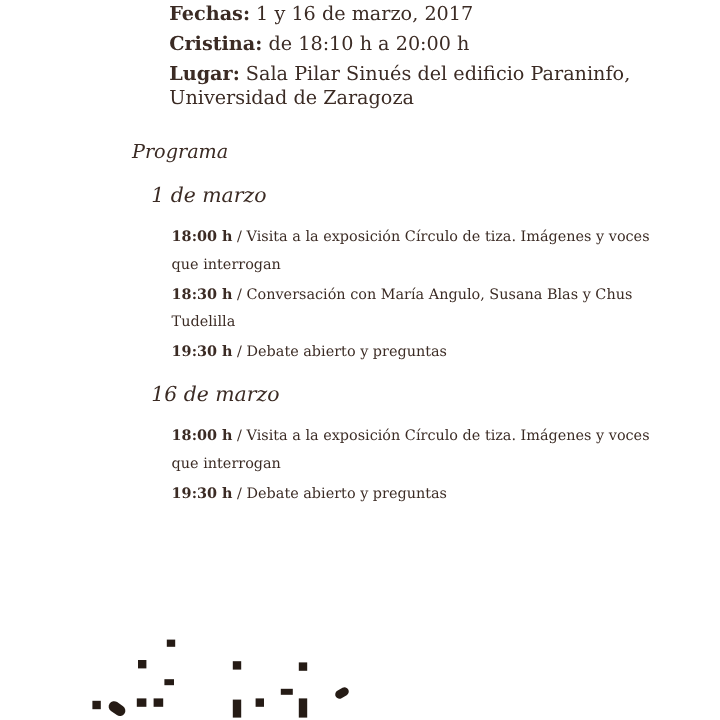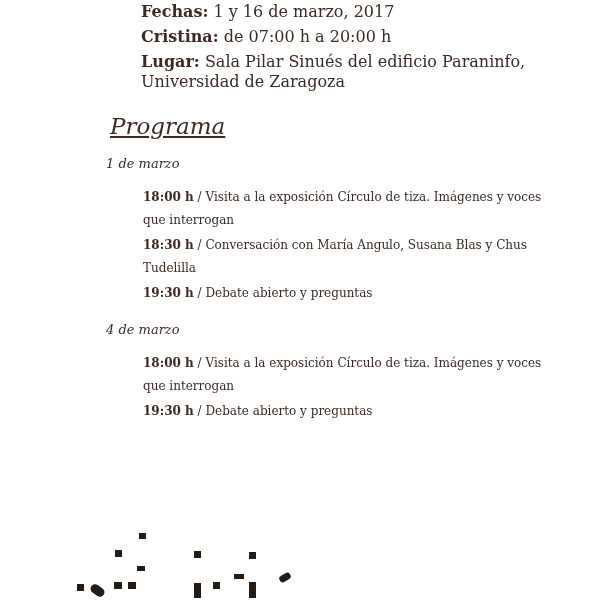--- a/index.html
+++ b/index.html
@@ -31,31 +31,30 @@
     line-height: 20px;
   }
   .field { margin: 0 0 5px 0; }
   .field-label { font-weight: bold; }
 
   
   .program-title {
     position: absolute;
     left: 100px;
     top: 114px;
-    font-size: 23px;
+    font-size: 16px;
     font-style: italic;
     line-height: 25px;
-    text-decoration: underline;
   }
 
   
   .session-date {
     position: absolute;
-    left: 96px;
-    font-size: 13px;
+    left: 116px;
+    font-size: 17px;
     font-style: italic;
     line-height: 19px;
   }
   .session-date.s1 { top: 154px; }
   .session-date.s2 { top: 320px; }
 
   
   .events {
     position: absolute;
     left: 133px;
@@ -79,21 +78,21 @@
 
 <div class="page">
 
   <div class="details">
     <div class="field">
       <span class="field-label">Fechas:</span>
       <span class="field-value">1 y 16 de marzo, 2017</span>
     </div>
     <div class="field">
       <span class="field-label">Cristina:</span>
-      <span class="field-value">de 07:00 h a 20:00 h</span>
+      <span class="field-value">de 18:10 h a 20:00 h</span>
     </div>
     <div class="field">
       <span class="field-label">Lugar:</span>
       <span class="field-value">Sala Pilar Sinués del edificio Paraninfo, Universidad de Zaragoza</span>
     </div>
   </div>
 
   <div class="program-title">Programa</div>
 
   <div class="session-date s1">1 de marzo</div>
@@ -108,21 +107,21 @@
       <span class="event-sep">/</span>
       <span class="event-desc">Conversación con María Angulo, Susana Blas y Chus Tudelilla</span>
     </p>
     <p class="event">
       <span class="event-time">19:30 h</span>
       <span class="event-sep">/</span>
       <span class="event-desc">Debate abierto y preguntas</span>
     </p>
   </div>
 
-  <div class="session-date s2">4 de marzo</div>
+  <div class="session-date s2">16 de marzo</div>
   <div class="events s2">
     <p class="event">
       <span class="event-time">18:00 h</span>
       <span class="event-sep">/</span>
       <span class="event-desc">Visita a la exposición Círculo de tiza. Imágenes y voces que interrogan</span>
     </p>
     <p class="event">
       <span class="event-time">19:30 h</span>
       <span class="event-sep">/</span>
       <span class="event-desc">Debate abierto y preguntas</span>

